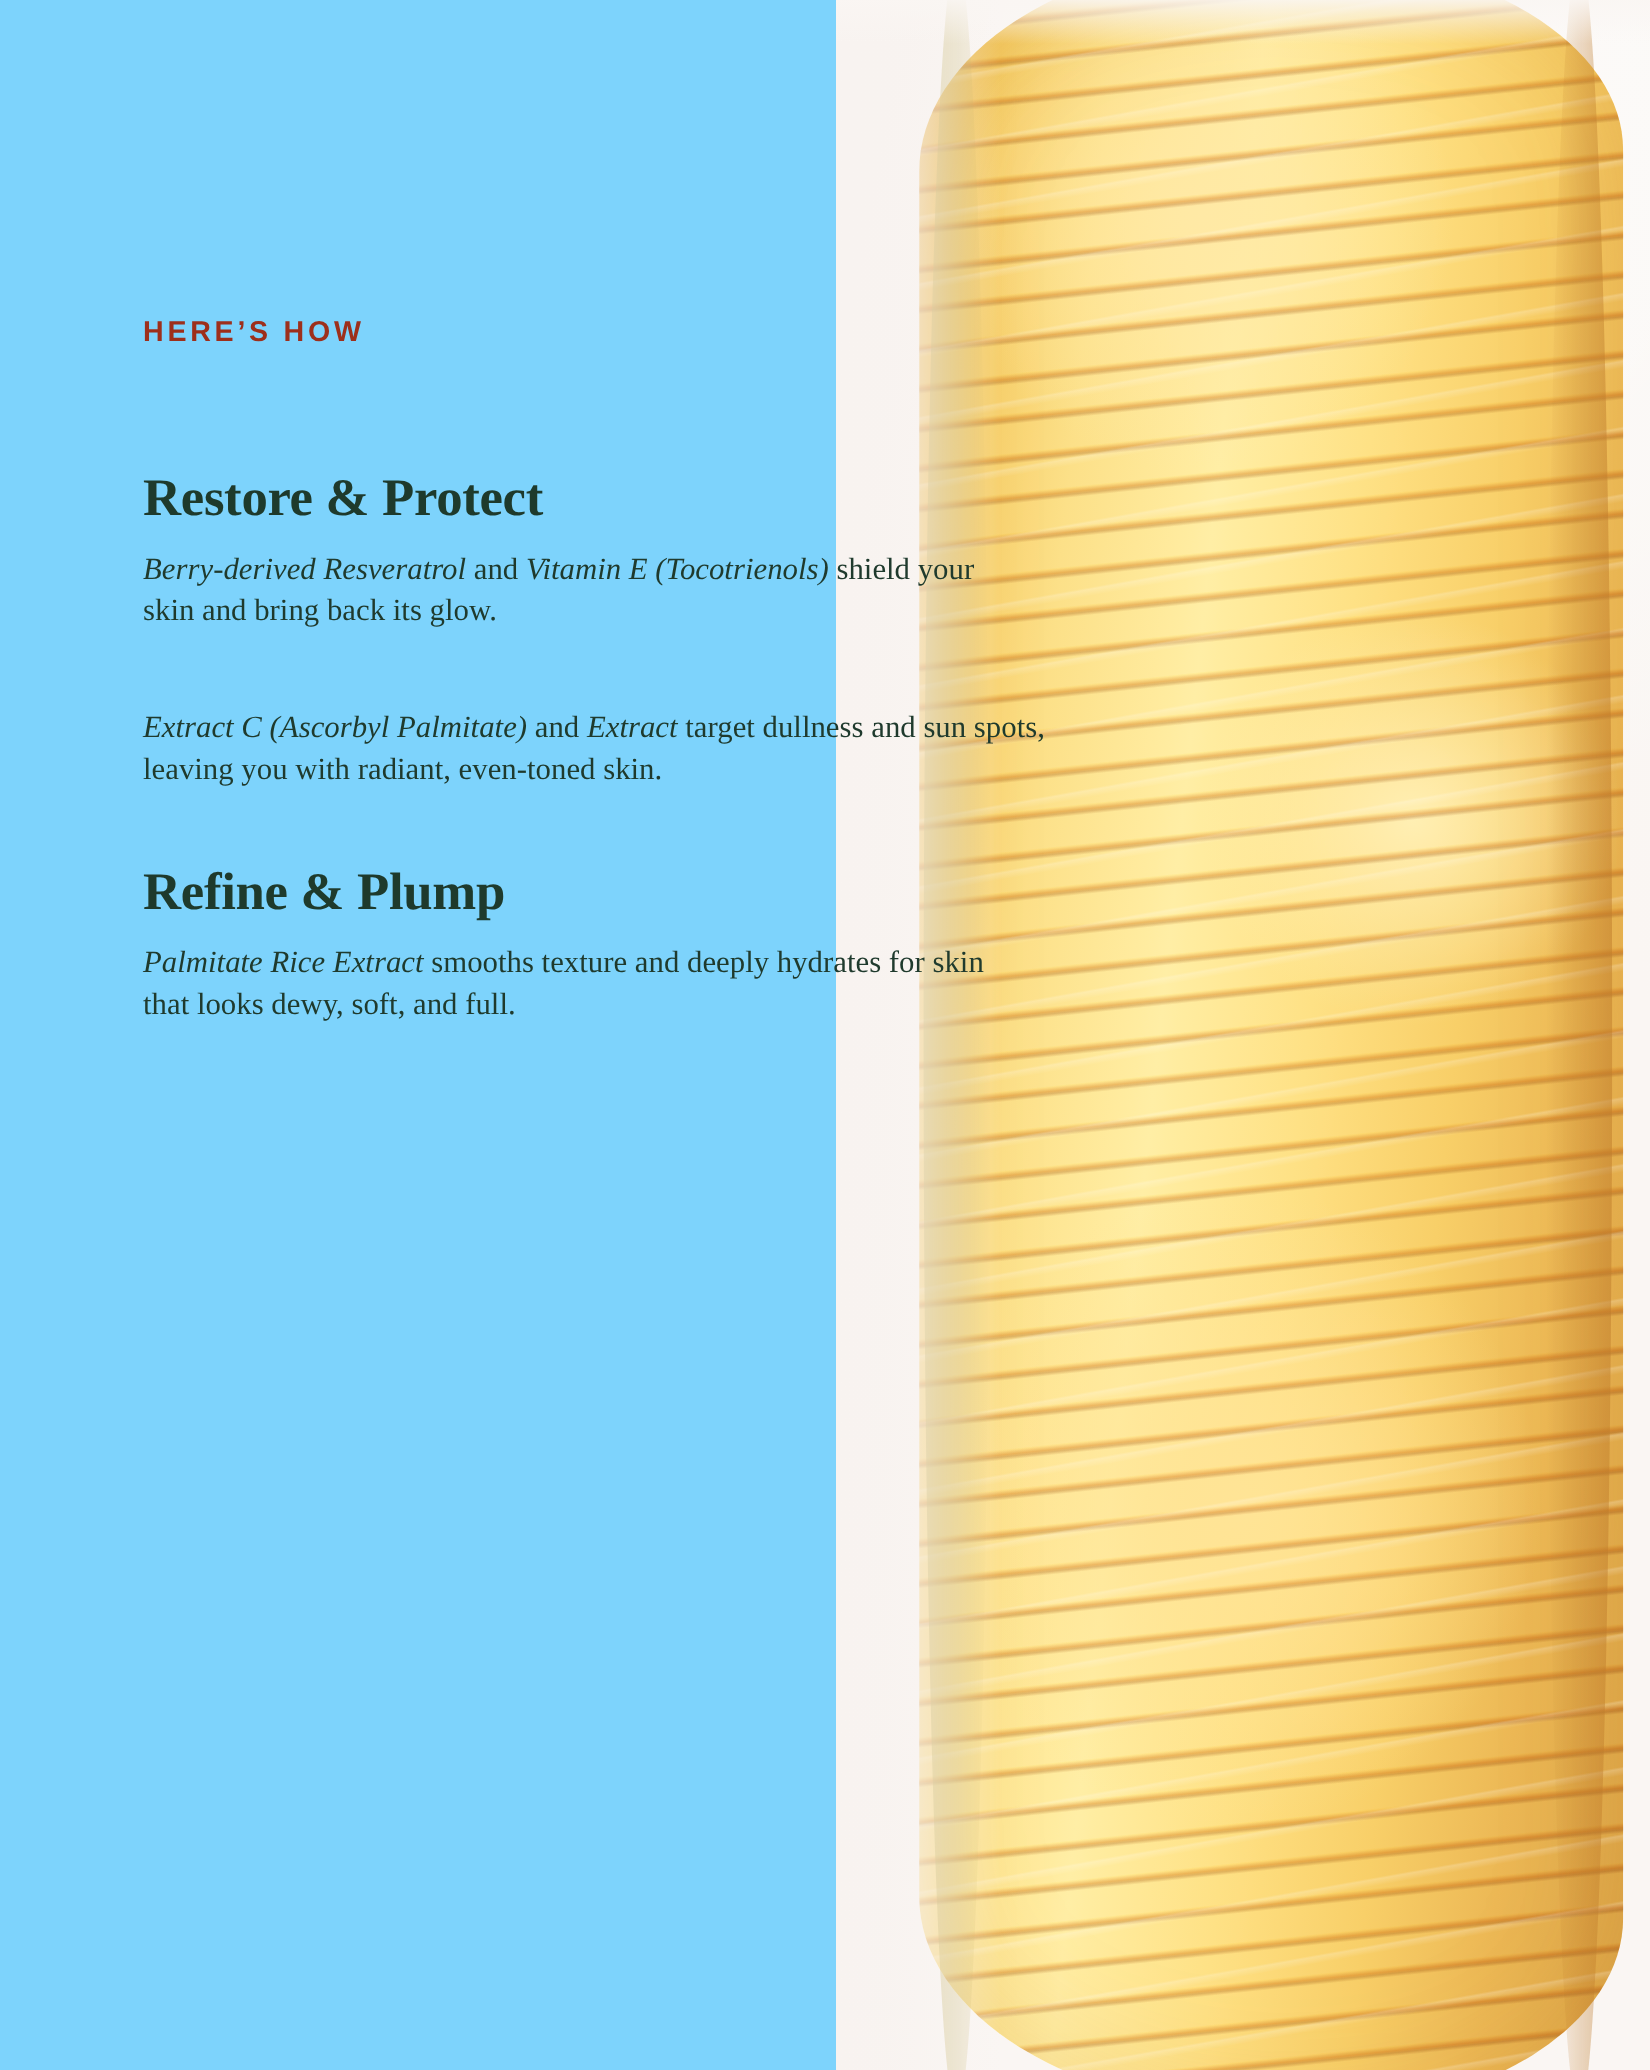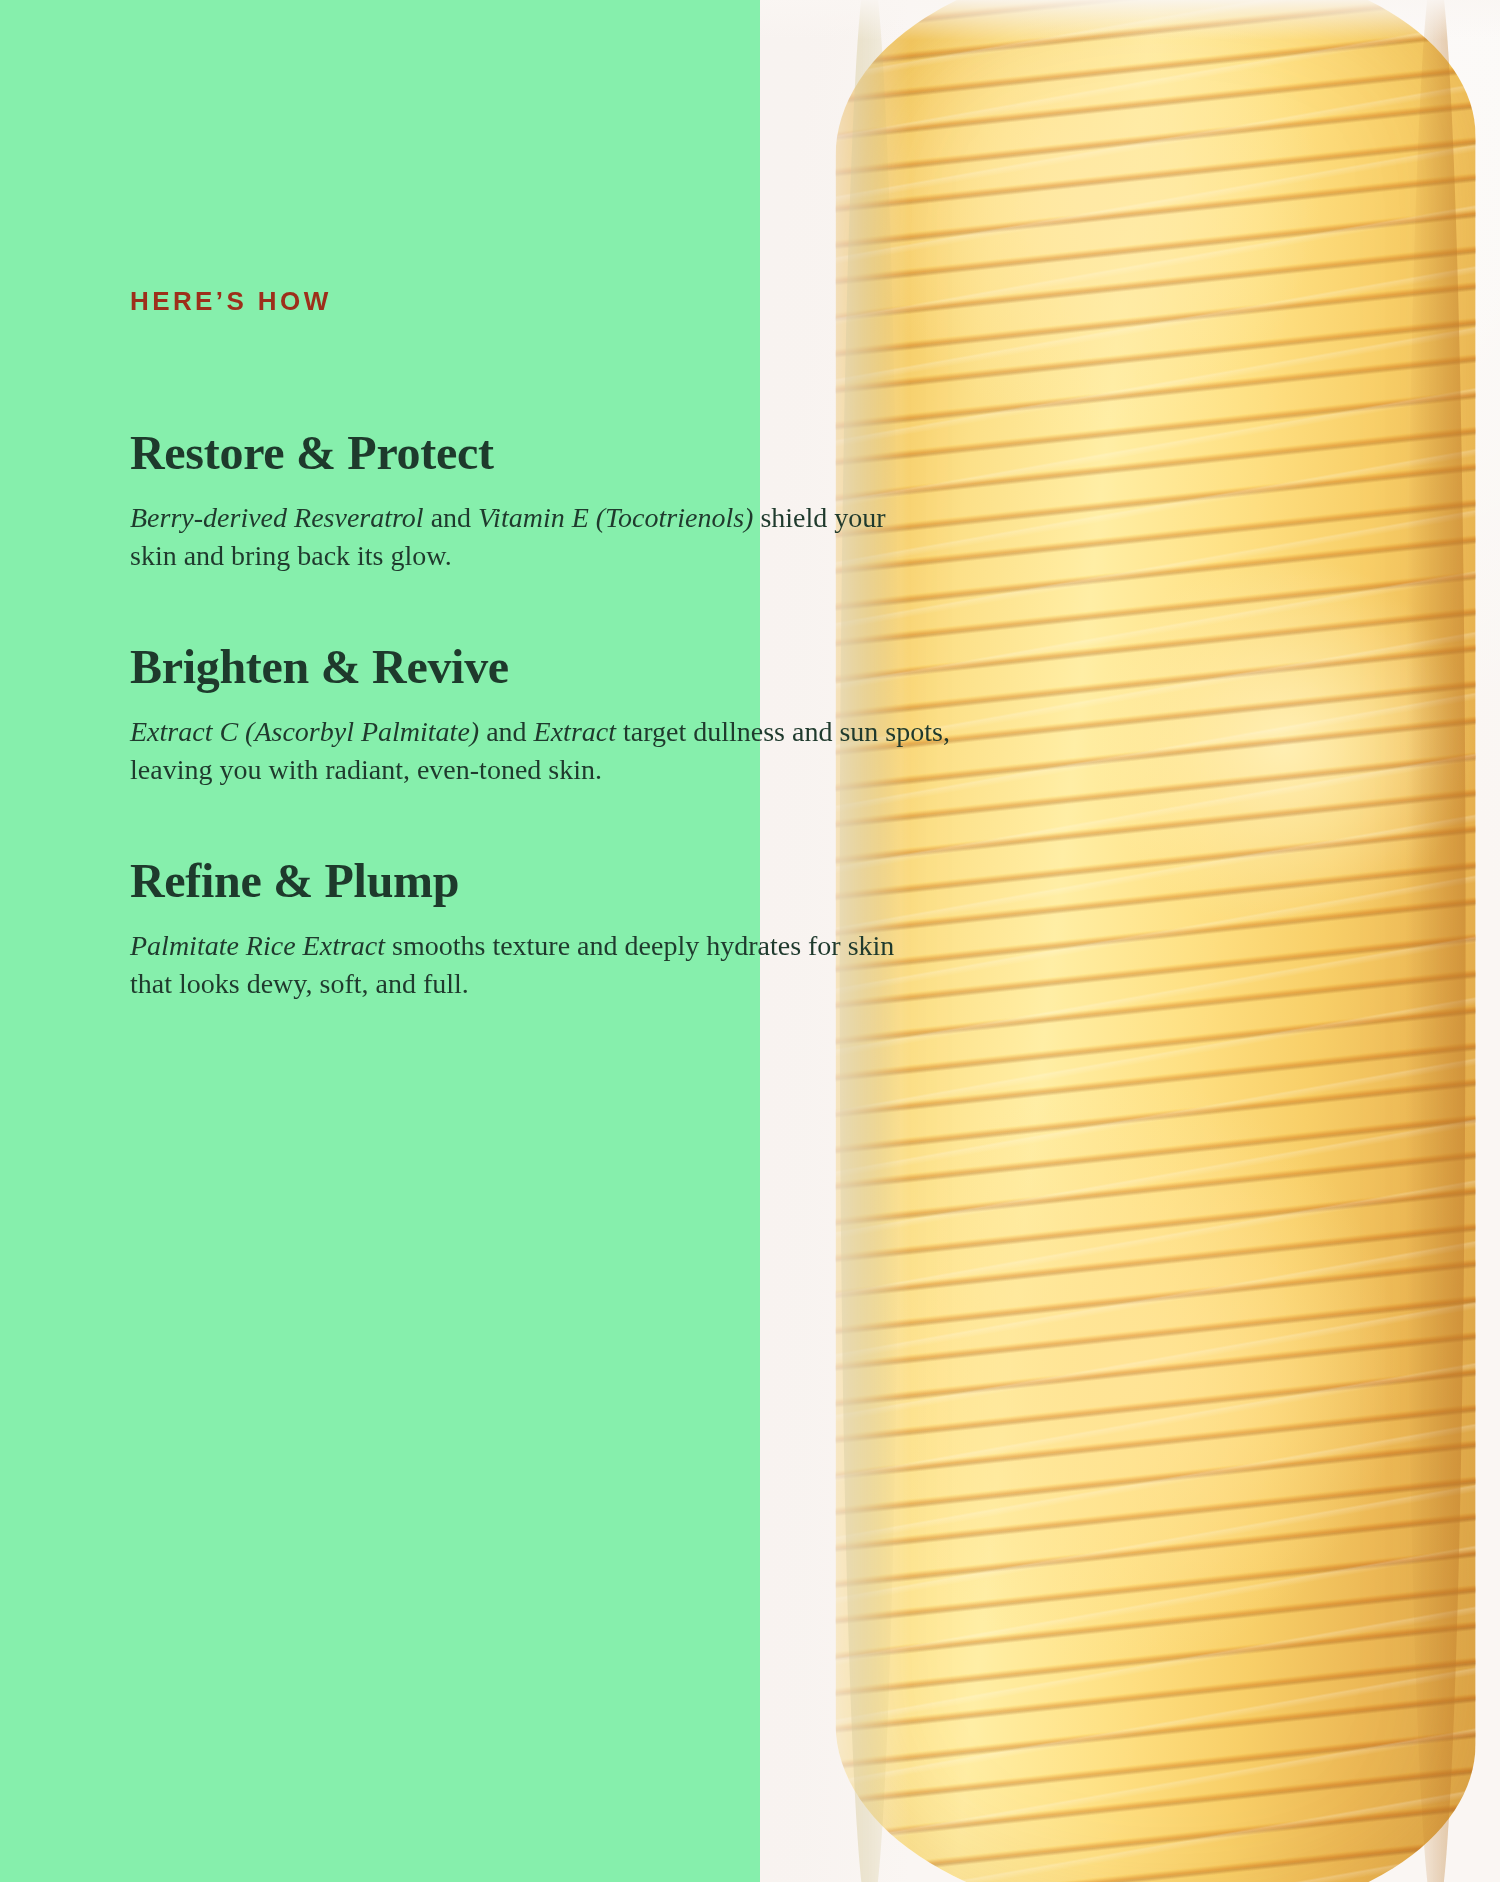--- a/index.html
+++ b/index.html
@@ -10,21 +10,21 @@
     width: 1500px;
     height: 1882px;
     overflow: hidden;
     background: #f7f2ef;
     font-family: "Liberation Serif", serif;
   }
   .page {
     position: relative;
     width: 1500px;
     height: 1882px;
-    background: #86efac;
+    background: #7dd3fc;
     overflow: hidden;
   }
 
   
   .photo {
     position: absolute;
     top: 0;
     right: 0;
     width: 740px;
     height: 1882px;
@@ -191,21 +191,20 @@
   <div class="content">
 
     <div class="eyebrow">HERE’S HOW</div>
 
     <div class="block b1">
       <h2>Restore &amp; Protect</h2>
       <p class="body"><em>Berry-derived Resveratrol</em><span> and </span><em>Vitamin E (Tocotrienols)</em><span> shield your skin and bring back its glow.</span></p>
     </div>
 
     <div class="block b2">
-      <h2>Brighten &amp; Revive</h2>
       <p class="body"><em>Extract C (Ascorbyl Palmitate)</em><span> and </span><em>Extract</em><span> target dullness and sun spots, leaving you with radiant, even-toned skin.</span></p>
     </div>
 
     <div class="block b3">
       <h2>Refine &amp; Plump</h2>
       <p class="body"><em>Palmitate Rice Extract</em><span></span><em></em><span> smooths texture and deeply hydrates for skin that looks dewy, soft, and full.</span></p>
     </div>
 
   </div>
 </div>

